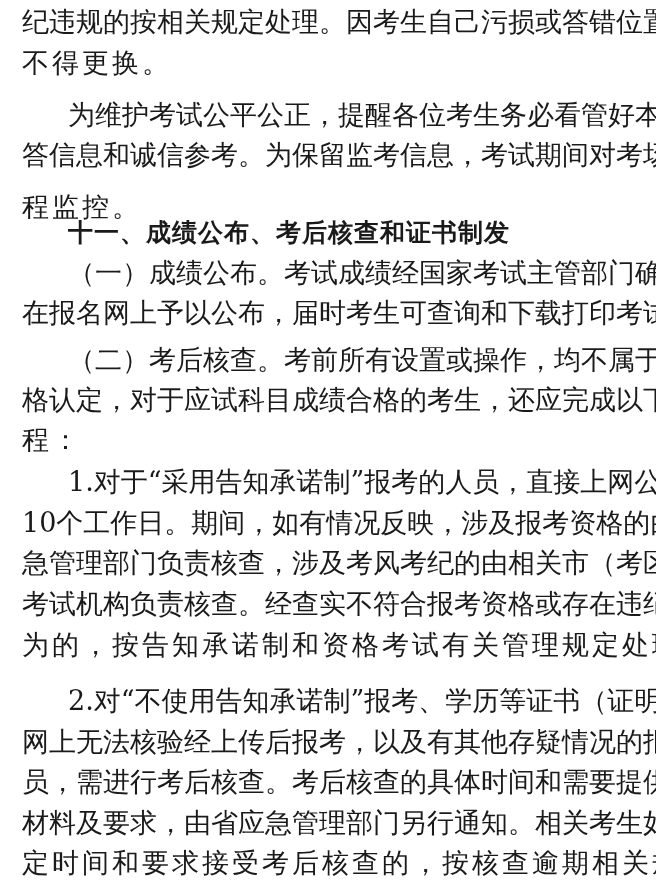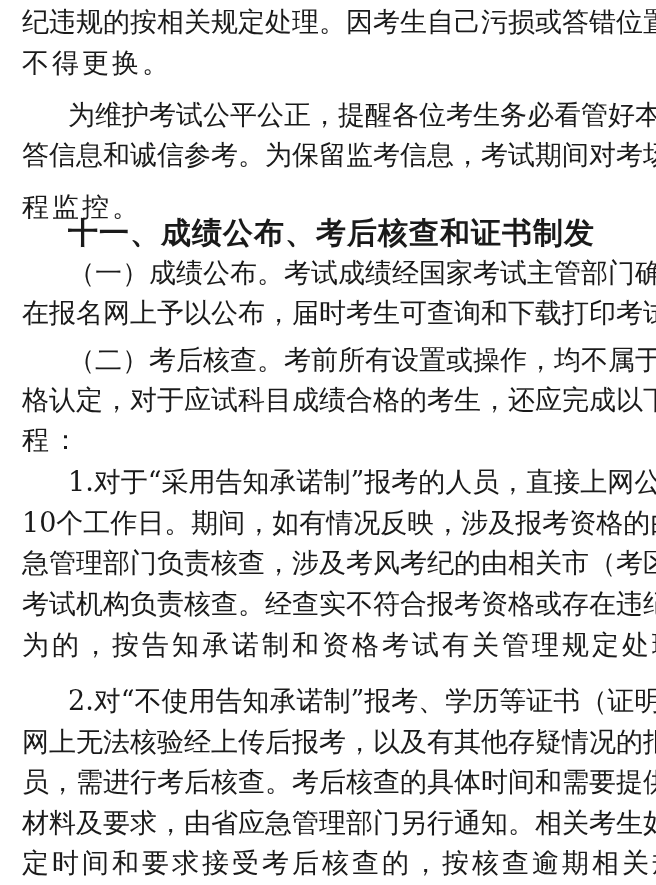--- a/index.html
+++ b/index.html
@@ -36,21 +36,21 @@
     text-align: justify;
     text-align-last: justify;
     letter-spacing: 0;
   }
   .indent { left: 46px; }
   .indent.justify { width: 566px; }
   .heading {
     font-family: "DejaVu Sans", "Liberation Sans", sans-serif;
     font-weight: bold;
     letter-spacing: 1px;
-    font-size: 30px;
+    font-size: 25px;
   }
 </style>
 </head>
 <body>
 
 <div class="page">
 
   <div class="line justify" style="top:2px">纪违规的按相关规定处理。因考生自己污损或答错位置的答题卡</div>
   <div class="line" style="top:43px">不得更换。</div>
 

